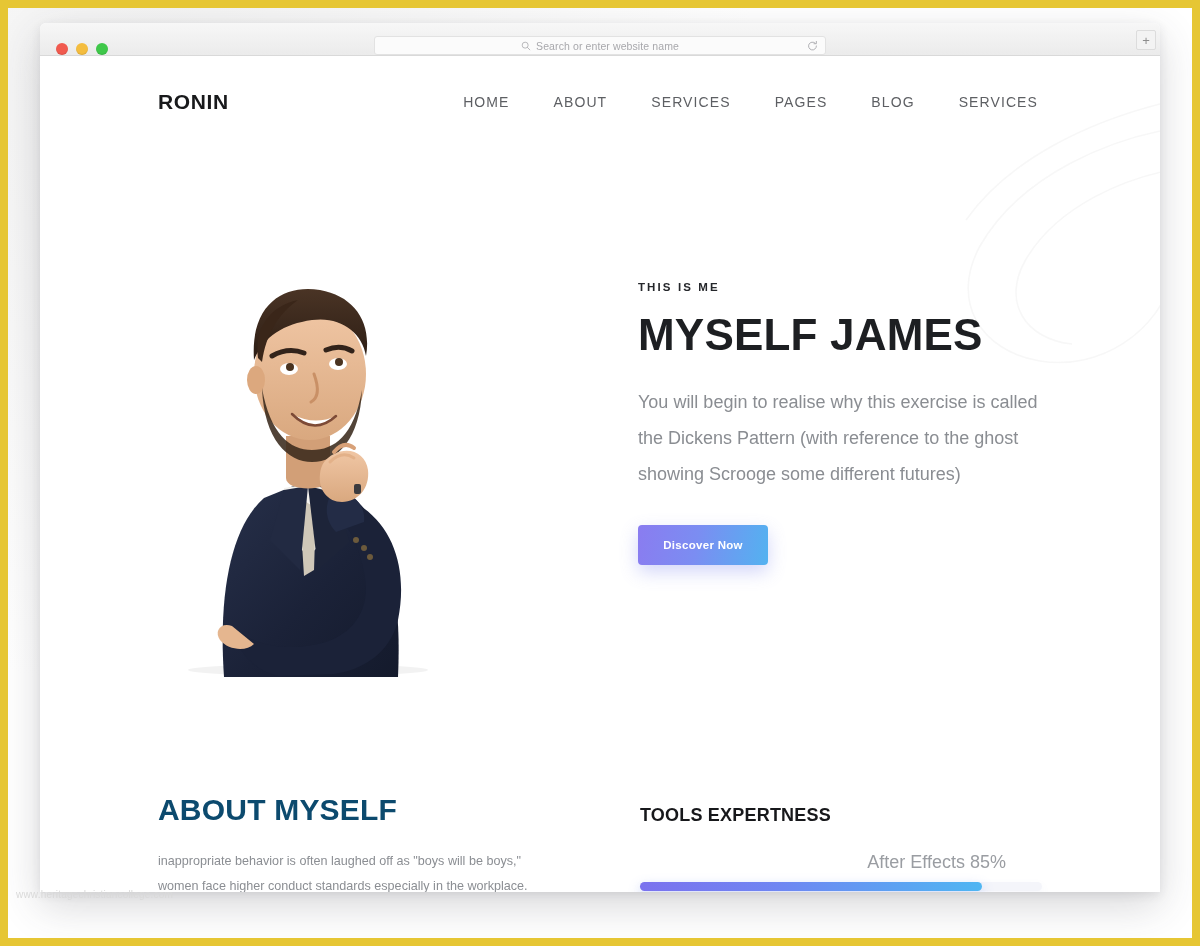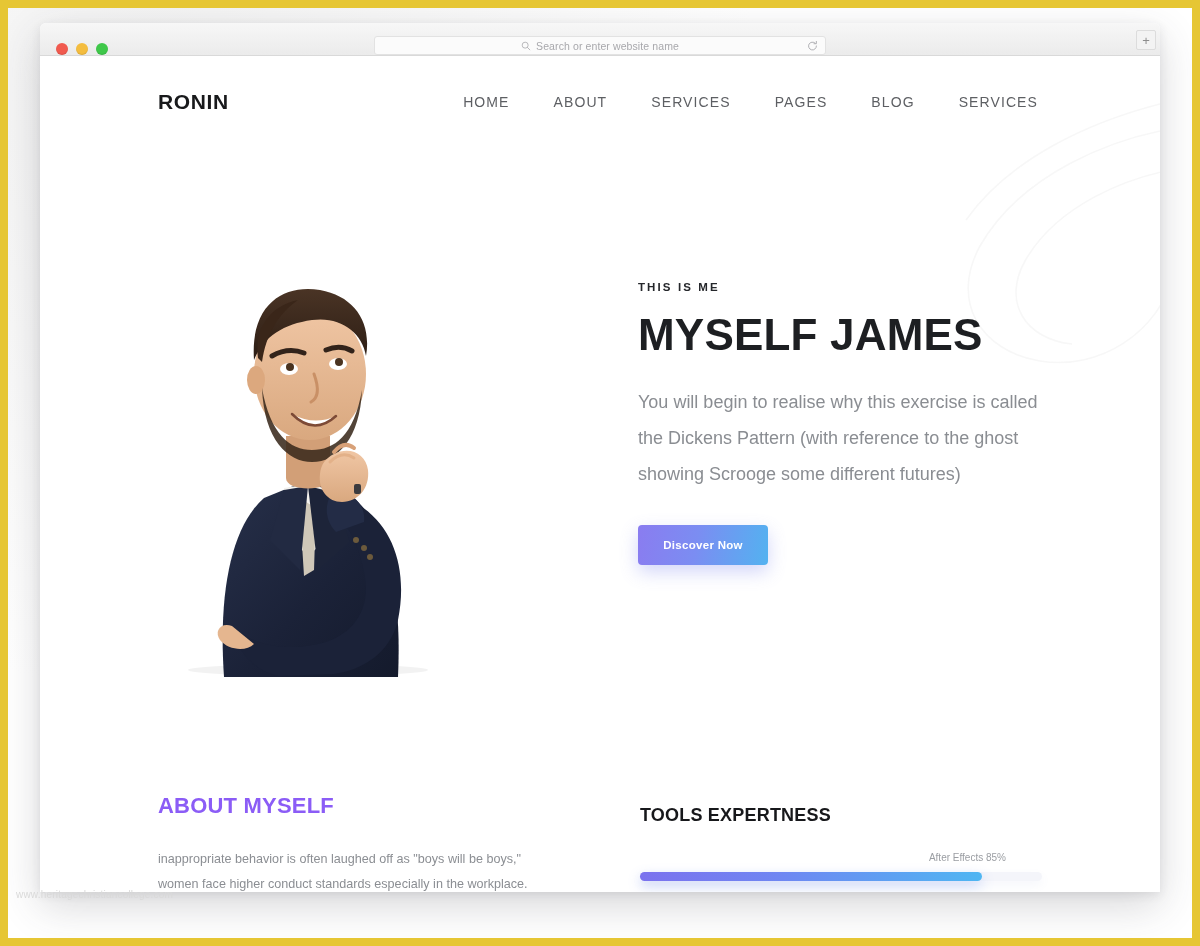--- a/index.html
+++ b/index.html
@@ -233,25 +233,25 @@
   
   #lower {
     position: relative;
     display: flex;
     padding: 0 118px;
     margin-top: 116px;
     z-index: 2;
   }
   #about-col { width: 420px; flex: none; }
   #about-title {
-    font-size: 22px;
-    font-weight: bold;
-    color: #8b5cf6;
+    font-size: 30px;
+    font-weight: bold;
+    color: #0c4a6e;
     letter-spacing: .2px;
-    margin-bottom: 28px;
+    margin-bottom: 22px;
   }
   #about-text {
     font-size: 12.6px;
     line-height: 1.95;
     color: #8b8e93;
     max-width: 382px;
   }
 
   #skills-col {
     flex: 1;
@@ -260,21 +260,21 @@
   }
   #skills-title {
     font-size: 18px;
     font-weight: bold;
     color: #17181b;
     letter-spacing: .2px;
     margin-bottom: 26px;
   }
   .skill { margin-bottom: 22px; }
   .skill-label {
-    font-size: 10px;
+    font-size: 18px;
     color: #9a9da2;
     text-align: right;
     margin-bottom: 9px;
     padding-right: 36px;
   }
   .skill-track {
     position: relative;
     height: 9px;
     width: 100%;
     border-radius: 6px;

